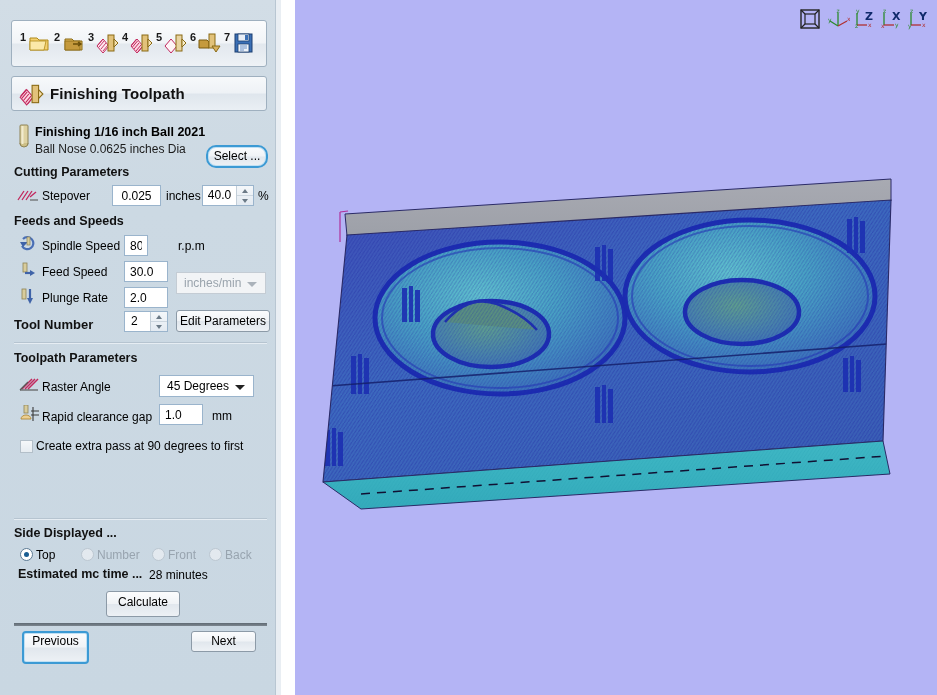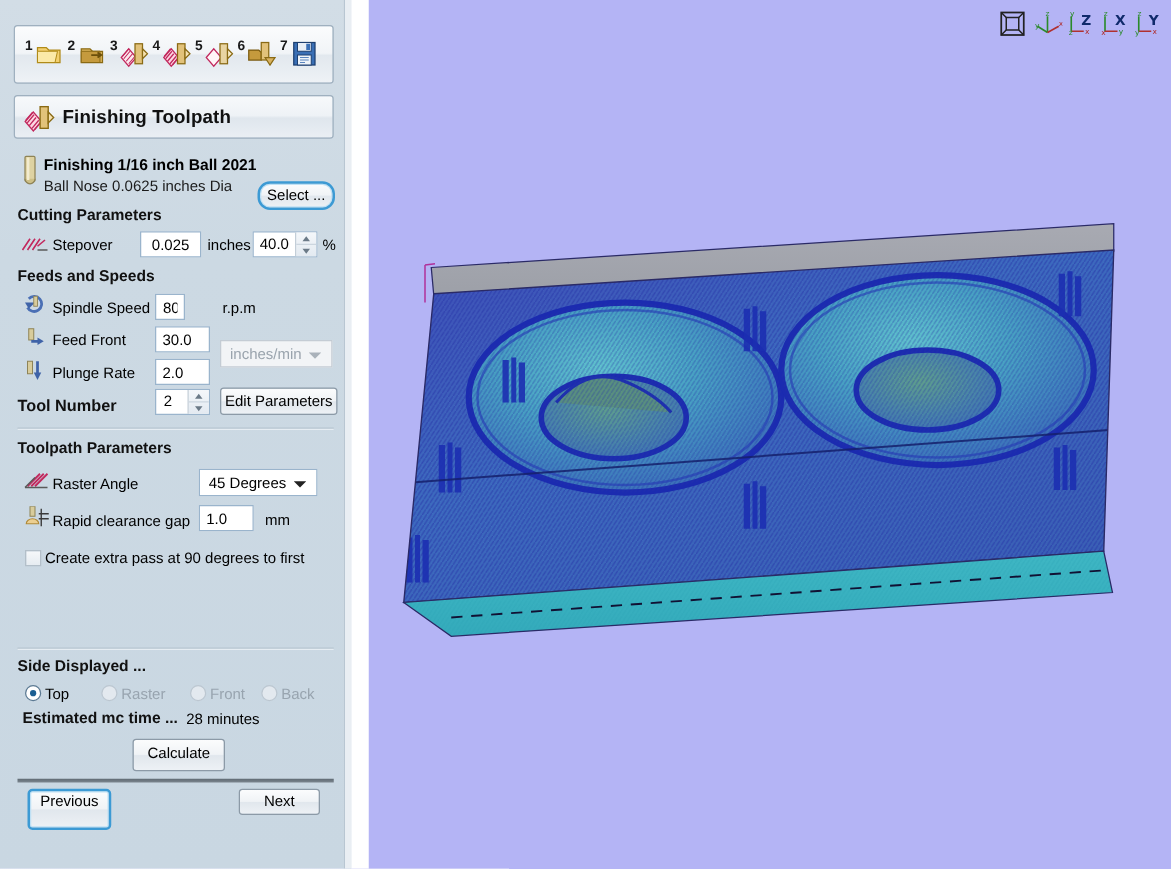--- a/index.html
+++ b/index.html
@@ -437,21 +437,21 @@
       </svg>
       <div class="lbl" style="left:42px;top:239px;">Spindle Speed</div>
       <input class="txtbox" style="left: 124px; top: 235px; width: 24px;" value="8000">
       <div class="lbl" style="left:178px;top:239px;">r.p.m</div>
 
       <svg style="position:absolute;left:20px;top:262px;" width="17" height="18" viewBox="0 0 17 18">
         <rect x="3" y="1" width="4" height="9" fill="#d8cc9c" stroke="#8e8356" stroke-width="0.8"></rect>
         <path d="M5 11 h7" stroke="#3f63a8" stroke-width="2.2"></path>
         <path d="M10 8 l5 3 l-5 3 z" fill="#3f63a8"></path>
       </svg>
-      <div class="lbl" style="left:42px;top:265px;">Feed Front</div>
+      <div class="lbl" style="left:42px;top:265px;">Feed Speed</div>
       <input class="txtbox" style="left: 124px; top: 261px; width: 44px;" value="30.0">
 
       <svg style="position:absolute;left:20px;top:288px;" width="17" height="18" viewBox="0 0 17 18">
         <rect x="2" y="1" width="4" height="10" fill="#d8cc9c" stroke="#8e8356" stroke-width="0.8"></rect>
         <path d="M10 1 v10" stroke="#3f63a8" stroke-width="2.2"></path>
         <path d="M7 10 l3 6 l3 -6 z" fill="#3f63a8"></path>
       </svg>
       <div class="lbl" style="left:42px;top:291px;">Plunge Rate</div>
       <input class="txtbox" style="left: 124px; top: 287px; width: 44px;" value="2.0">
 
@@ -503,21 +503,21 @@
       <div class="lbl" style="left:36px;top:439px;">Create extra pass at 90 degrees to first</div>
 
       <div class="divider" style="left:14px;top:518px;width:253px;"></div>
 
       <div class="sec-title" style="left:14px;top:526px;">Side Displayed ...</div>
 
       <div class="radio on" style="left:20px;top:548px;"></div>
       <div class="lbl" style="left:36px;top:548px;">Top</div>
 
       <div class="radio dim" style="left:81px;top:548px;"></div>
-      <div class="lbl" style="left:97px;top:548px;color:#98a4af;">Raster</div>
+      <div class="lbl" style="left:97px;top:548px;color:#98a4af;">Number</div>
 
       <div class="radio dim" style="left:152px;top:548px;"></div>
       <div class="lbl" style="left:168px;top:548px;color:#98a4af;">Front</div>
 
       <div class="radio dim" style="left:209px;top:548px;"></div>
       <div class="lbl" style="left:225px;top:548px;color:#98a4af;">Back</div>
 
       <div class="sec-title" style="left:18px;top:567px;">Estimated mc time ...</div>
       <div class="lbl" style="left:149px;top:568px;">28 minutes</div>
 

